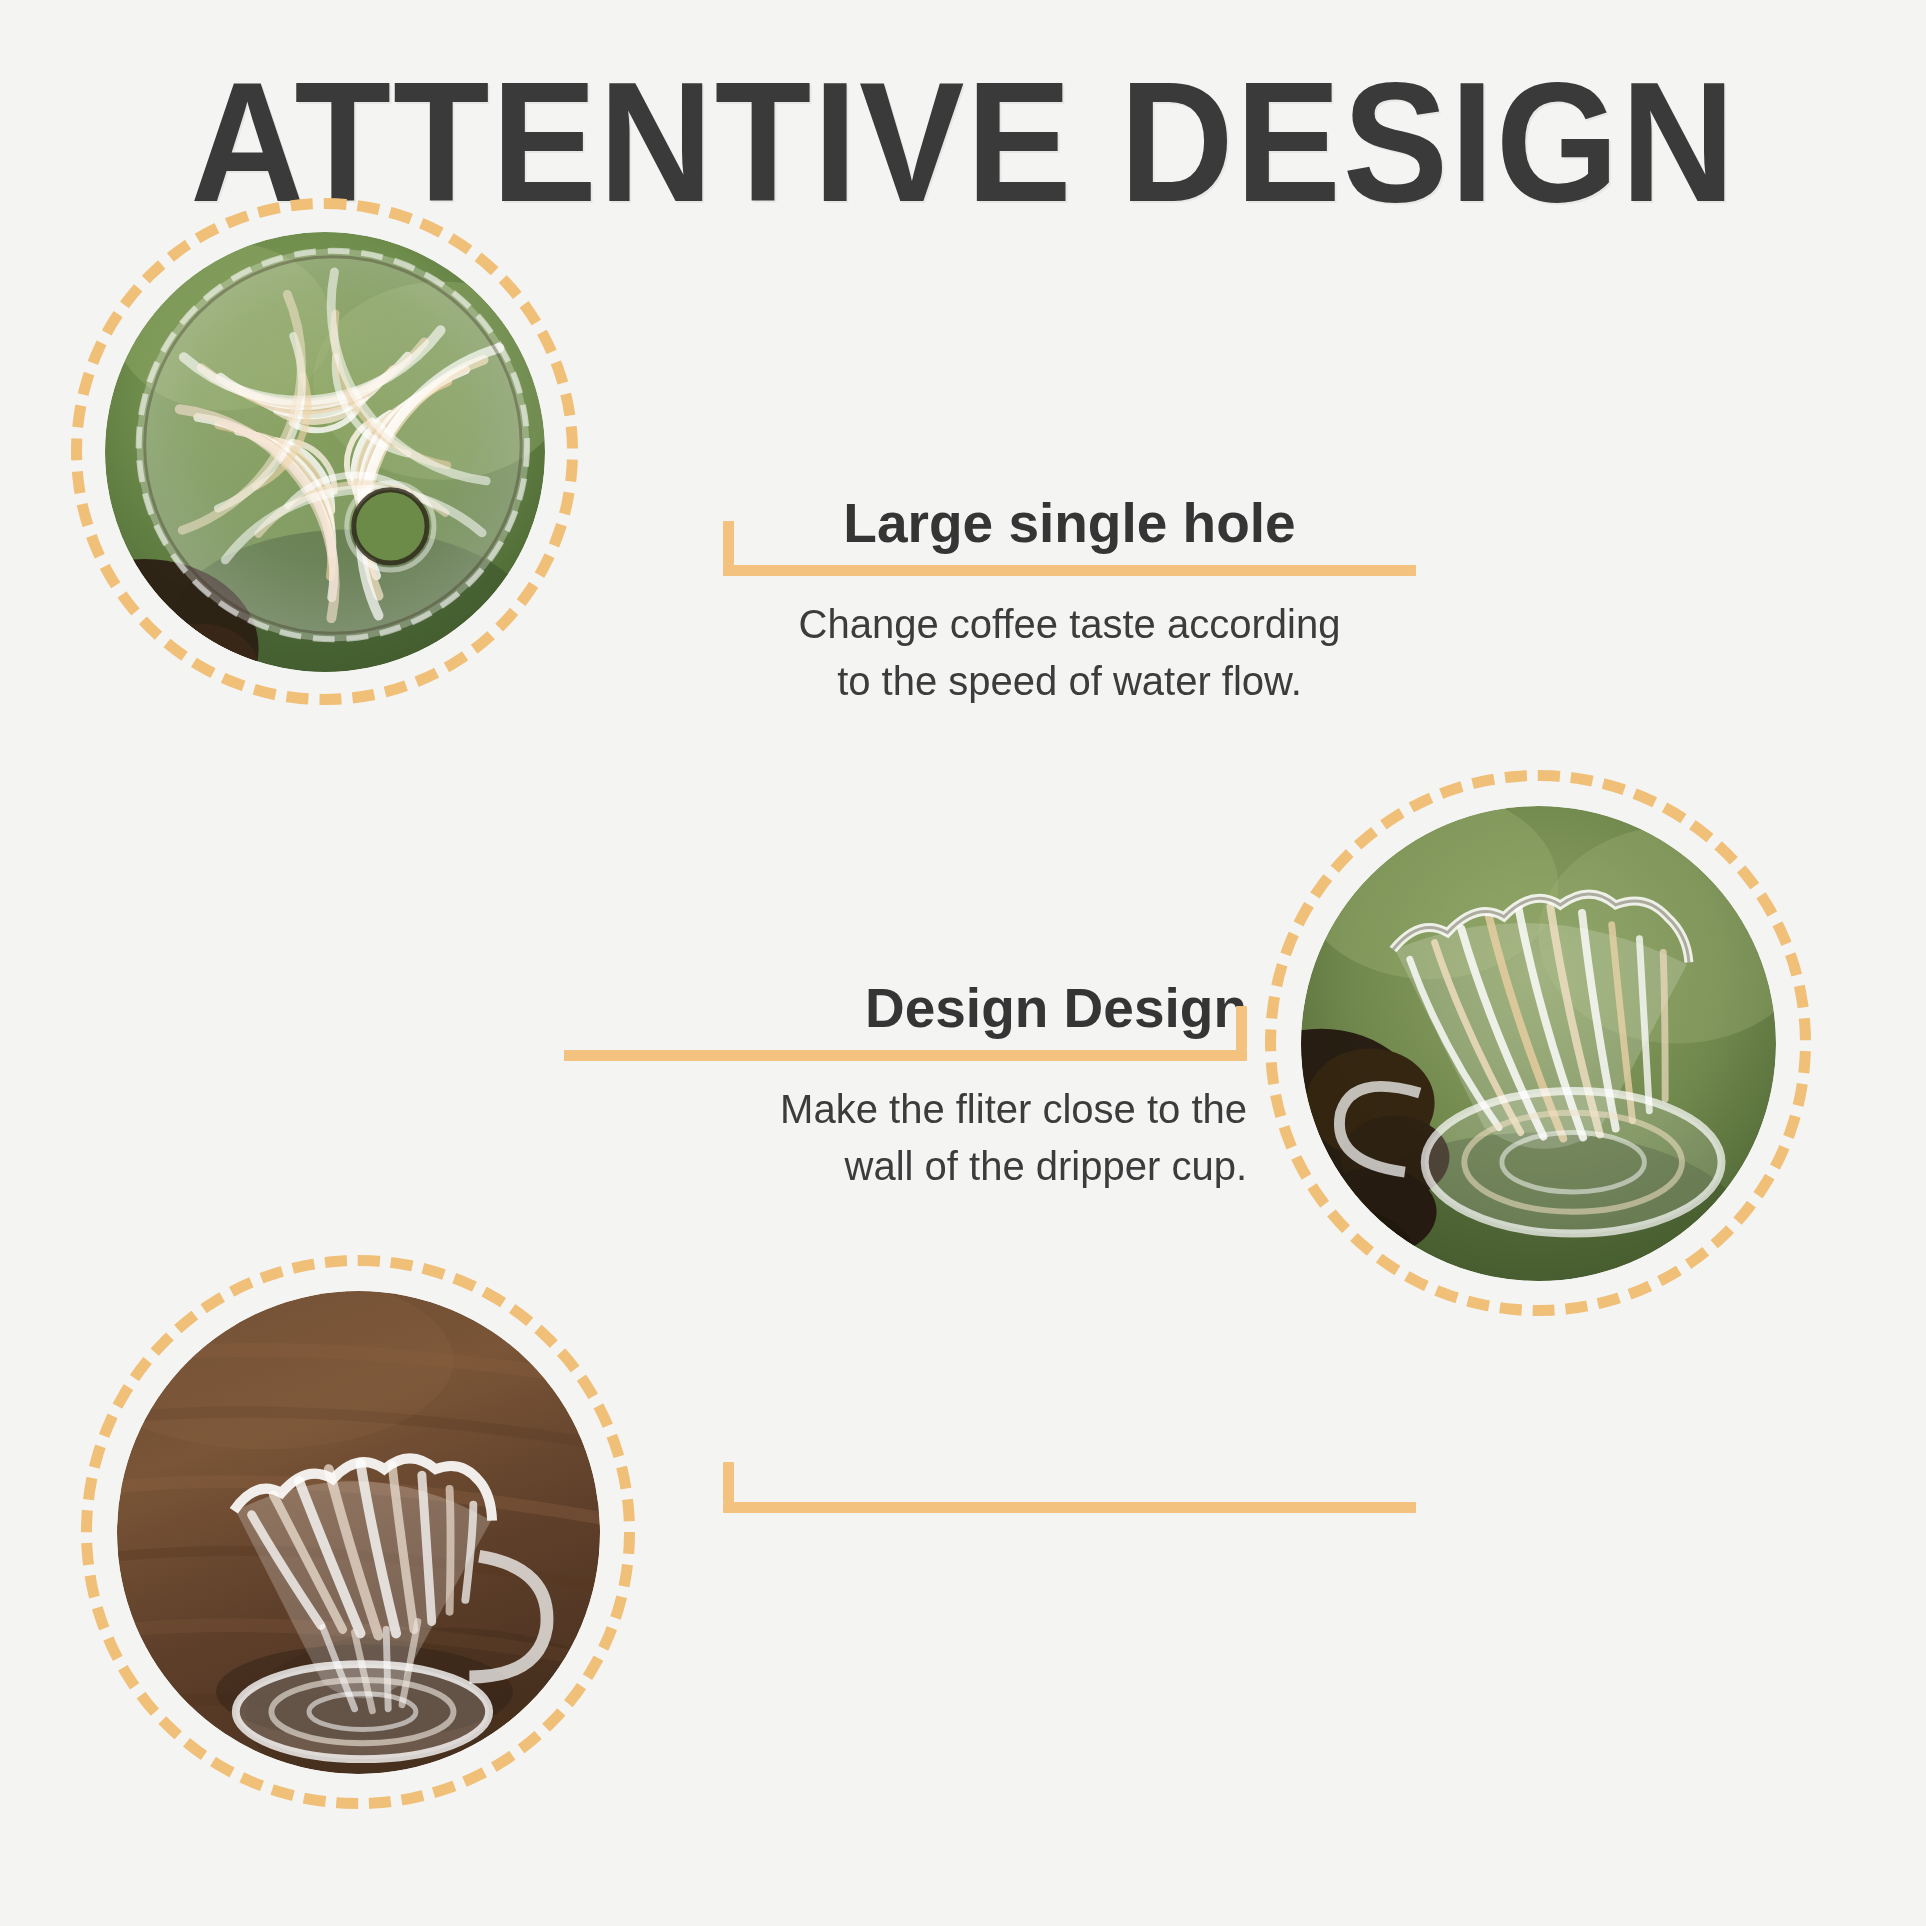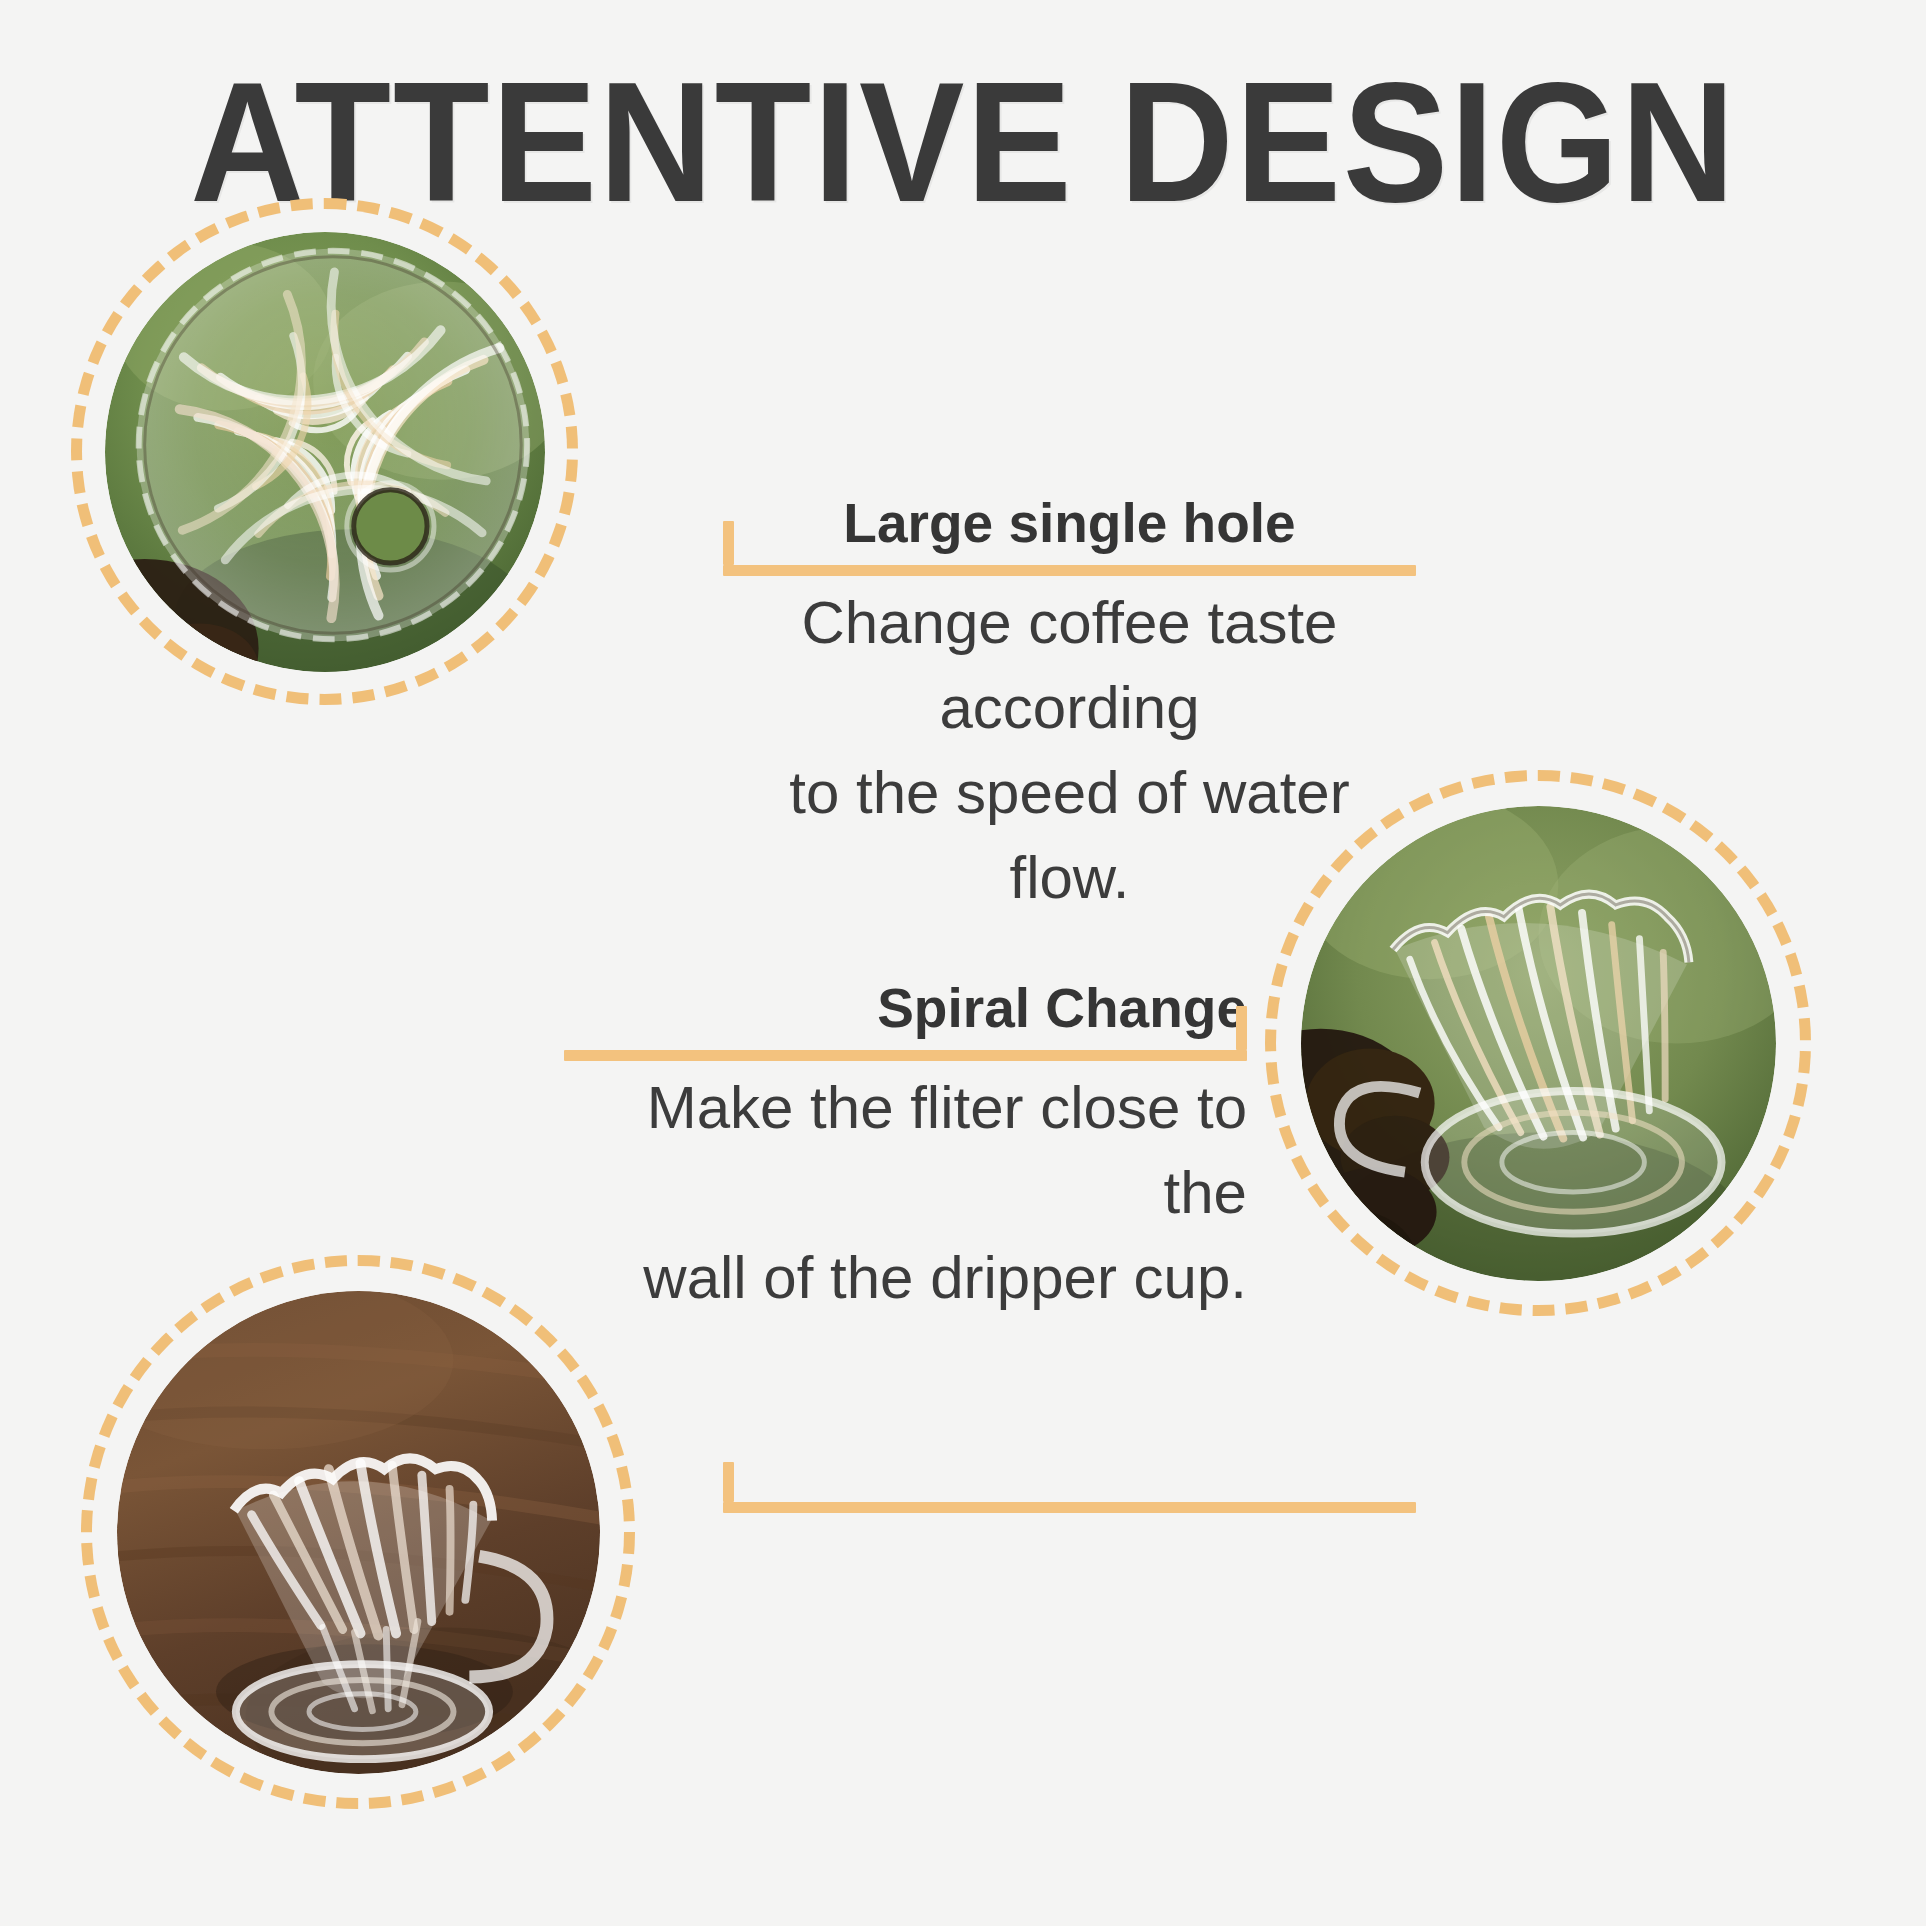--- a/index.html
+++ b/index.html
@@ -62,24 +62,24 @@
   }
   .feat .rule .tick{
     position:absolute;
     width:11px;
     background:#f3c27e;
     border-radius:1px;
   }
   .feat .body{
     font-family:"Liberation Sans", sans-serif;
     font-weight:400;
-    font-size:60px;
+    font-size:40px;
     color:#3c3c3c;
     line-height:1.42;
-    margin-top:4px;
+    margin-top:20px;
     white-space:pre-line;
   }
   .feat.left-al{text-align:center;}
   .feat.right-al{text-align:right;}
 </style>
 </head>
 <body>
 
 <div id="stage">
 
@@ -247,21 +247,21 @@
             <ellipse rx="72" ry="30" fill="none" stroke="#ffffff" stroke-width="5" opacity=".5"></ellipse>
           </g>
 
           <path d="M 105 370 Q 30 360 40 310 Q 52 270 120 290" fill="none" stroke="#ffffff" stroke-width="11" opacity=".7"></path>
         </g>
       </svg>
     </div>
   </div>
 
   <div class="feat right-al" style="left:564px;top:980px;width:683px;">
-    <div class="ttl">Spiral Change</div>
+    <div class="ttl">Design Design</div>
     <div class="rule" style="width:683px;">
       <span class="tick" style="right:0;top:-44px;height:44px;"></span>
     </div>
     <div class="body">Make the fliter close to the
 wall of the dripper cup.</div>
   </div>
 
   <div class="circle-wrap" style="left:81px;top:1255px;width:554px;height:554px;">
     <div class="dashring"></div>
     <div class="photo" style="left:36px;top:36px;width:483px;height:483px;">

